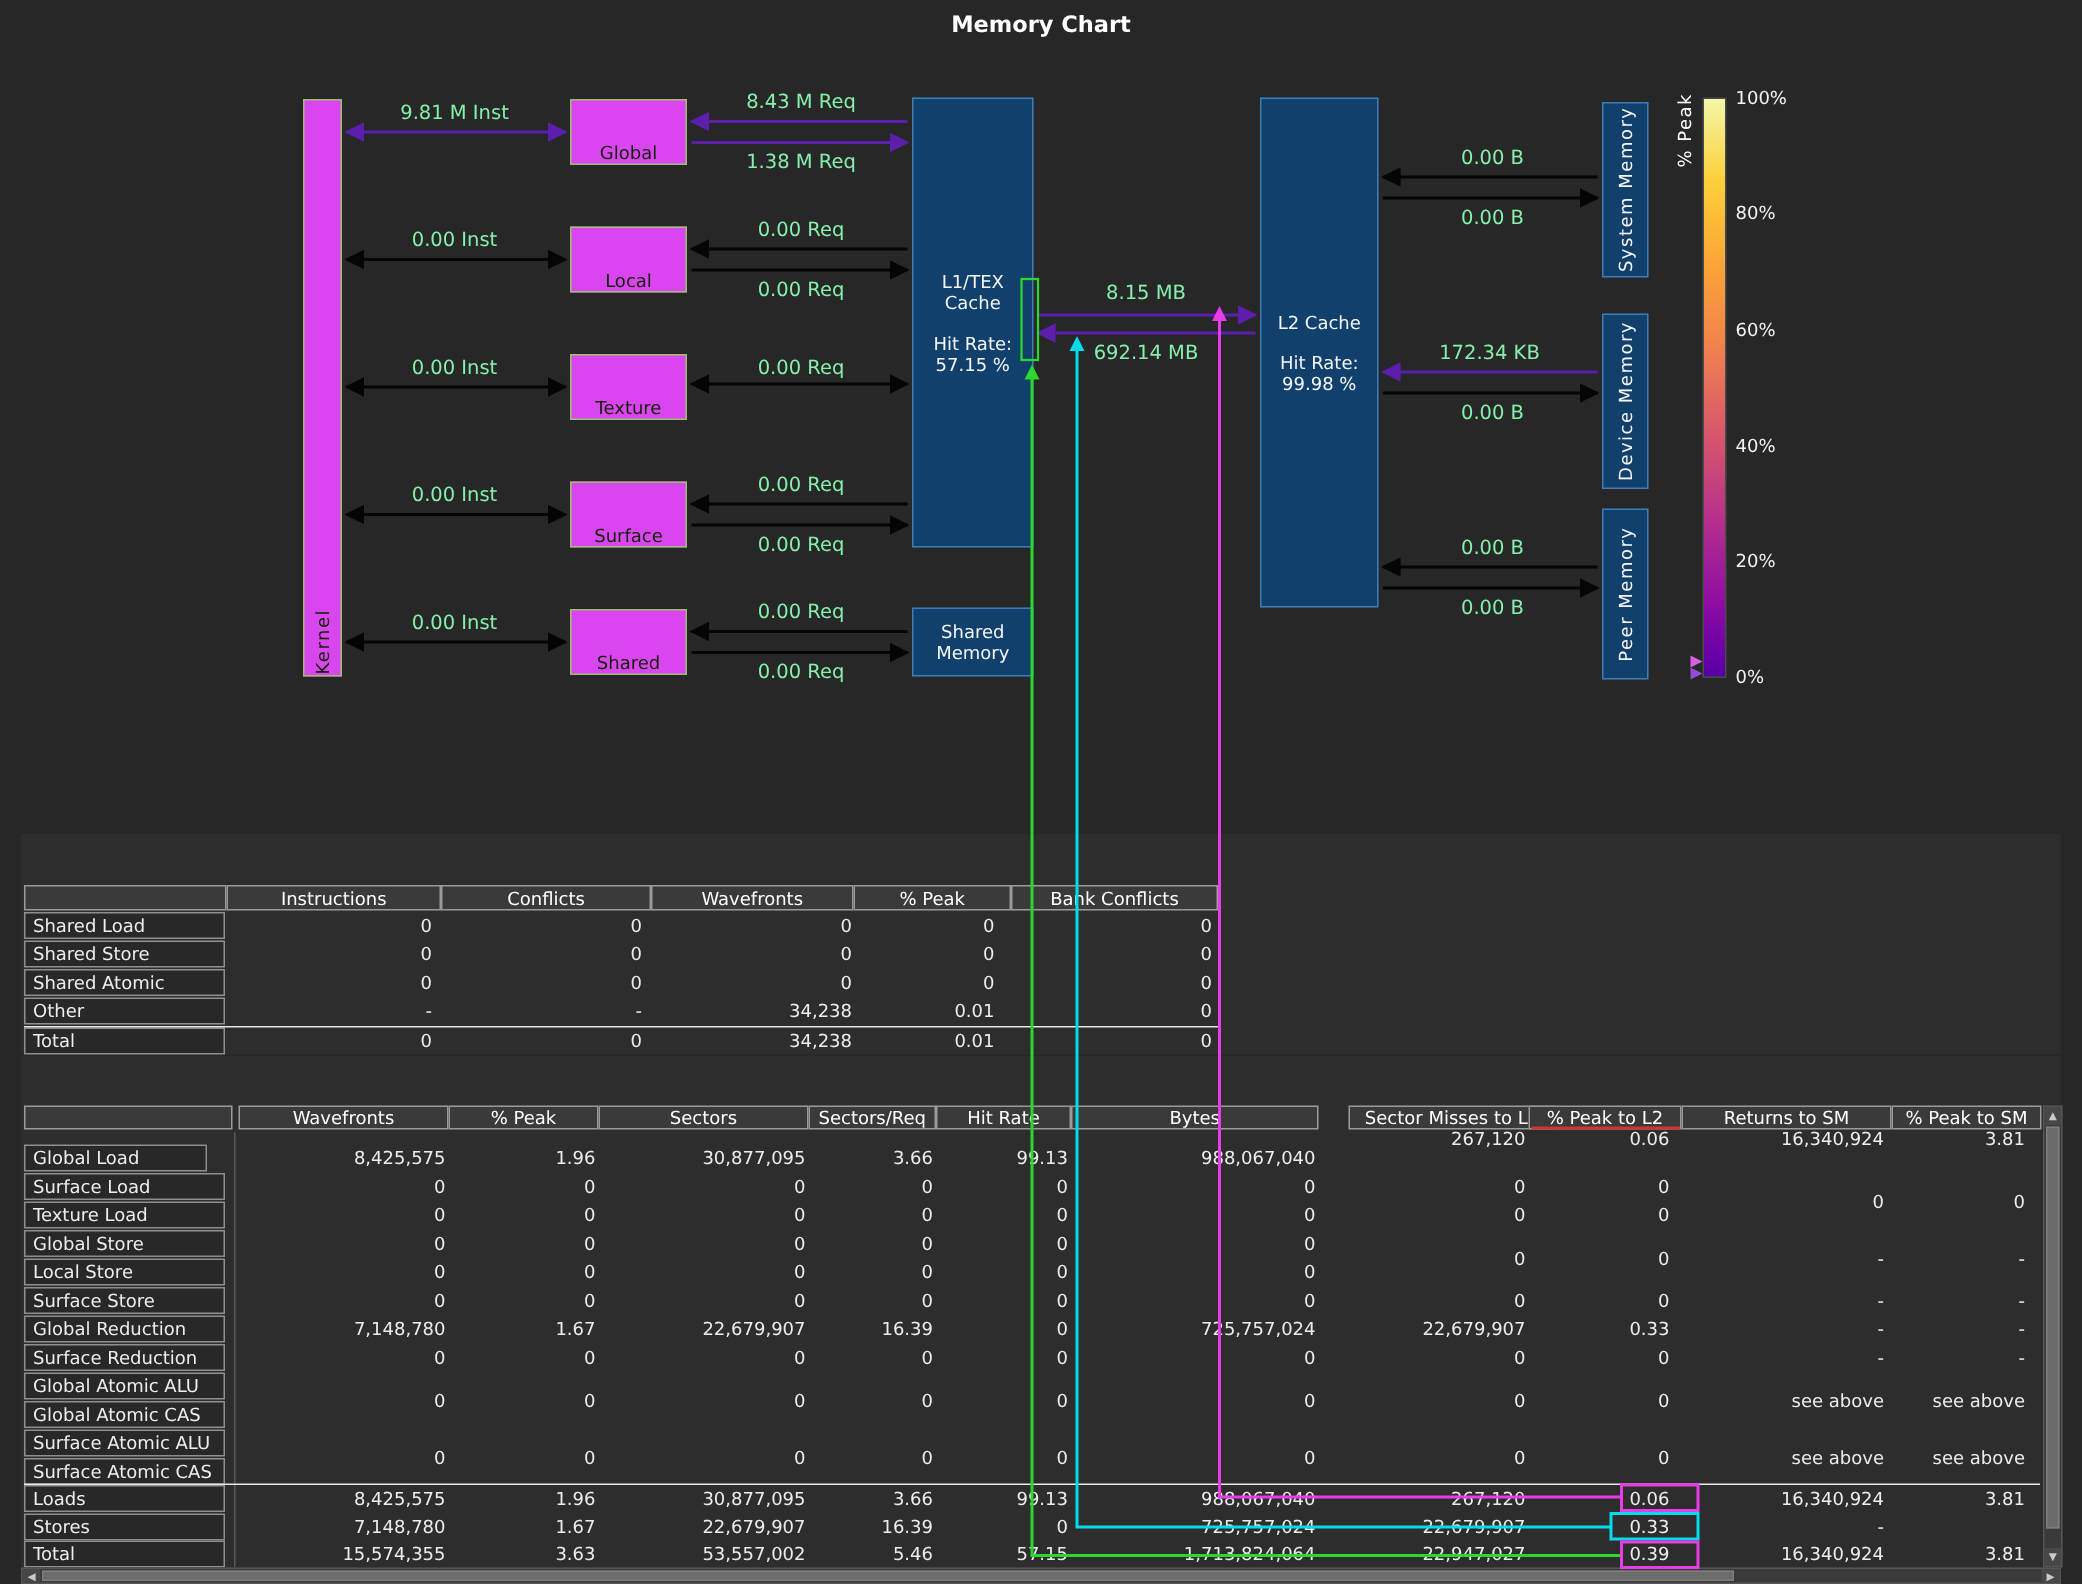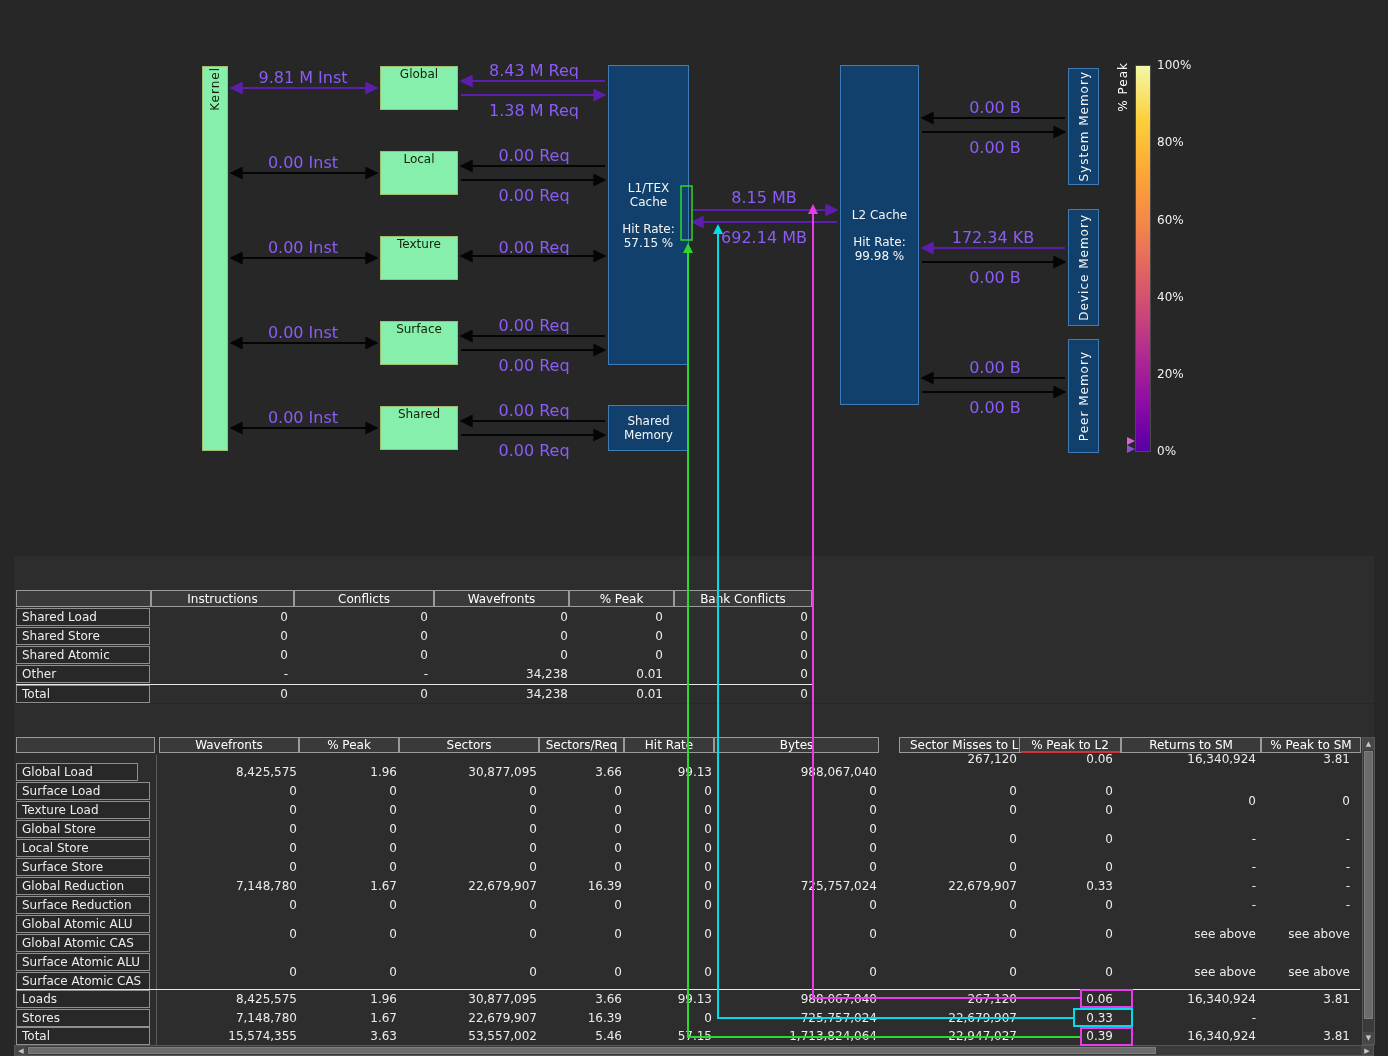--- a/index.html
+++ b/index.html
@@ -2,28 +2,28 @@
 <html><head>
 <meta charset="utf-8">
 <style>
   *{margin:0;padding:0;box-sizing:border-box}
   html,body{width:1388px;height:1056px;background:#272727;overflow:hidden;
     font-family:"DejaVu Sans","Liberation Sans",sans-serif;color:#e8e8e8}
   .stage{position:absolute;left:0;top:0;width:1388px;height:1056px}
   .abs{position:absolute}
   .page-title{position:absolute;left:0;right:0;top:7px;text-align:center;font-size:15px;font-weight:bold;color:#fff}
   .section-title{position:absolute;left:0;right:0;text-align:center;font-size:14px;font-weight:bold;color:#fff}
-  .gbox{position:absolute;background:#86efac;border:1px solid #9fbe72;color:#15200a;
-    display:flex;align-items:flex-start;justify-content:center;font-size:12px}
+  .gbox{position:absolute;background:#d946ef;border:1px solid #9fbe72;color:#15200a;
+    display:flex;align-items:flex-end;justify-content:center;font-size:12px}
   .bbox{position:absolute;background:#10406b;border:1px solid #3f7cb5;color:#f5f5f5;
     display:flex;align-items:center;justify-content:center;font-size:12px;text-align:center}
   .bcol div{line-height:14px}
   .gap{height:13px}
   .vtext{writing-mode:vertical-rl;transform:rotate(180deg);letter-spacing:1px}
-  .lbl{position:absolute;font-size:16px;color:#8b5cf6;white-space:nowrap;transform:translateX(-50%)}
+  .lbl{position:absolute;font-size:13px;color:#86efac;white-space:nowrap;transform:translateX(-50%)}
   .panel{position:absolute;background:#2d2d2d}
   .hcell{position:absolute;background:#3a3a3a;border:1px solid #9a9a9a;color:#fff;font-size:12px;
     display:flex;align-items:center;justify-content:center;white-space:nowrap}
   .rlabel{position:absolute;background:#282828;border:1px solid #8f8f8f;color:#ededed;font-size:12px;
     display:flex;align-items:center;padding-left:5px;white-space:nowrap}
   .vcell{position:absolute;font-size:12px;color:#ececec;text-align:right;height:16px;line-height:16px;white-space:nowrap}
   .sep{position:absolute;height:1px;background:#e8e8e8}
   .redline{position:absolute;height:2px;background:#d23333}
   .colsep{position:absolute;width:1px;background:#5a5a5a}
   .scalebar{position:absolute;left:1135px;top:65px;width:16px;height:387px;border:1px solid #4a4a4a;
@@ -34,20 +34,21 @@
   .sb-btn{position:absolute;background:#474747;color:#c9c9c9;font-size:7px;display:flex;
     align-items:center;justify-content:center}
   .sb-thumb{position:absolute;background:#6c6c6c;border:1px solid #7d7d7d}
   svg{position:absolute;left:0;top:0;pointer-events:none}
 </style>
 </head>
 <body>
 
 <div class="stage">
 
+  <div class="page-title">Memory Chart</div>
 
   <div class="gbox" style="left:202px;top:66px;width:26px;height:385px">
     <span class="vtext">Kernel</span>
   </div>
 
   <div class="gbox" style="left:380px;top:66px;width:78px;height:44px">
     <span>Global</span>
   </div>
   <div class="gbox" style="left:380px;top:151px;width:78px;height:44px">
     <span>Local</span>

